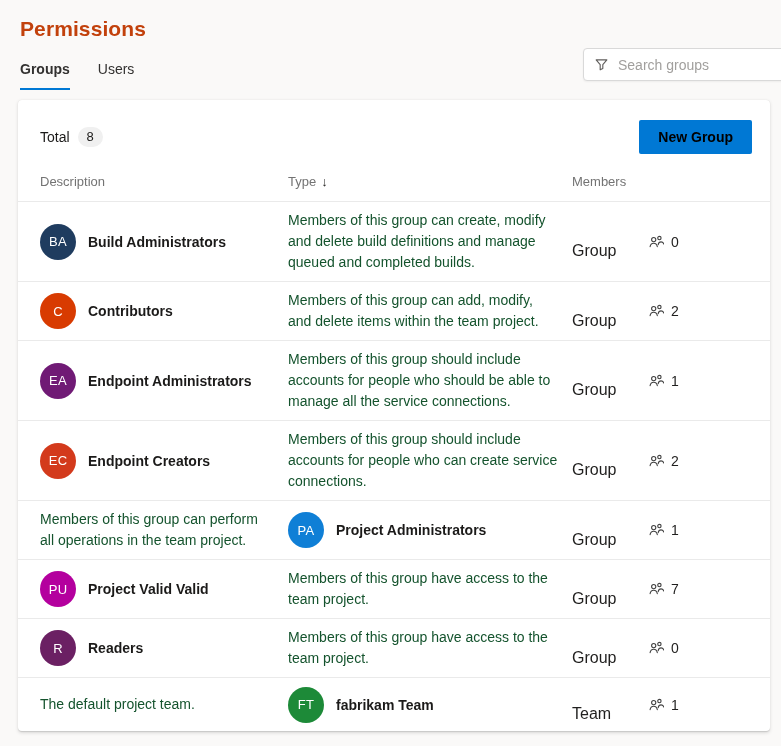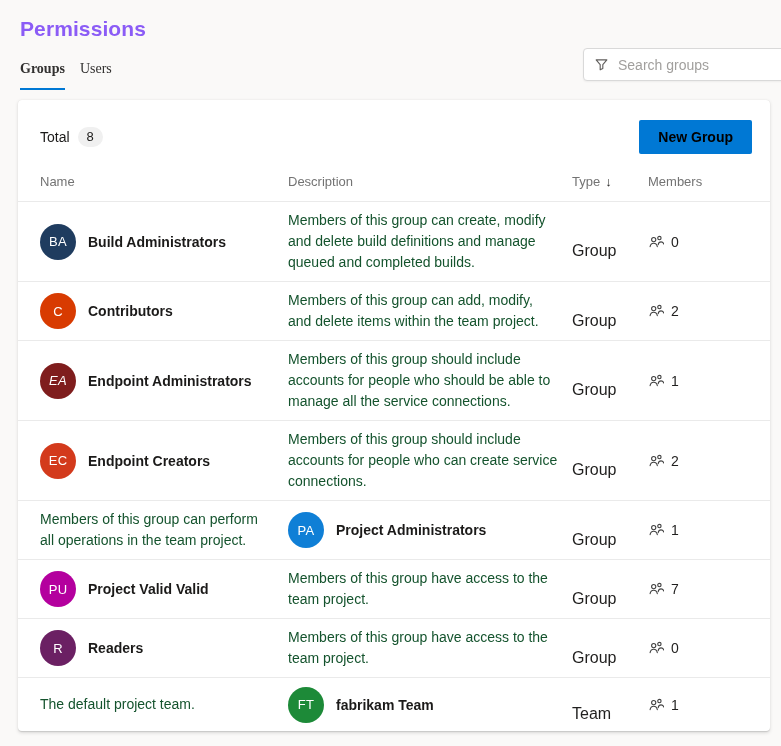--- a/index.html
+++ b/index.html
@@ -6,29 +6,28 @@
   html, body { width: 781px; height: 746px; overflow: hidden; }
   body {
     font-family: "Liberation Sans", sans-serif;
     background: #faf9f8;
     color: #1b1a19;
     position: relative;
   }
   .page-title {
     font-size: 21px;
     font-weight: 700;
-    color: #8b5cf6;
+    color: #c2410c;
     padding: 17px 0 0 20px;
     letter-spacing: 0.1px;
   }
   .tab-bar {
     display: flex;
-    gap: 15px;
+    gap: 28px;
     padding: 20px 0 0 20px;
-    font-family: Liberation Serif, serif;
   }
   .tab {
     font-size: 14px;
     color: #323130;
     padding-bottom: 11px;
     cursor: pointer;
     border-bottom: 2px solid transparent;
   }
   .tab.active {
     font-weight: 600;
@@ -166,21 +165,20 @@
 <div class="card">
   <div class="card-header">
     <div class="total-wrap">
       <span class="total-label">Total</span>
       <span class="total-badge">8</span>
     </div>
     <button class="primary-btn">New Group</button>
   </div>
 
   <div class="row thead">
-    <div class="col">Name</div>
     <div class="col">Description</div>
     <div class="col type-h">
       <span>Type</span>
       <span class="sort-arrow">↓</span>
     </div>
     <div class="col">Members</div>
   </div>
 
   <div id="rows">
     <div class="row trow">
@@ -218,21 +216,21 @@
           <path d="M2.1 12.7c.3-2 1.8-3.4 3.6-3.4s3.3 1.4 3.6 3.4"></path>
           <circle cx="11.4" cy="4.1" r="1.7"></circle>
           <path d="M10.2 10.6c.3-1.6 1.4-2.7 2.9-2.7 1.3 0 2.4.9 2.8 2.3"></path>
         </svg>
         <span>2</span>
       </div>
     </div>
 
     <div class="row trow">
       <div class="col name-col">
-        <span class="avatar" style="background: #7f1d1d; font-style: italic;">
+        <span class="avatar" style="background: #701a75;">
           <span>EA</span>
         </span>
         <span class="gname">Endpoint Administrators</span>
       </div>
       <div class="col desc-col">Members of this group should include accounts for people who should be able to manage all the service connections.</div>
       <div class="col type-col">Group</div>
       <div class="col members-col">
         <svg width="16" height="16" viewBox="0 0 16 16" fill="none" stroke="currentColor" stroke-width="1.1" stroke-linecap="round">
           <circle cx="5.7" cy="5.6" r="2.1"></circle>
           <path d="M2.1 12.7c.3-2 1.8-3.4 3.6-3.4s3.3 1.4 3.6 3.4"></path>

